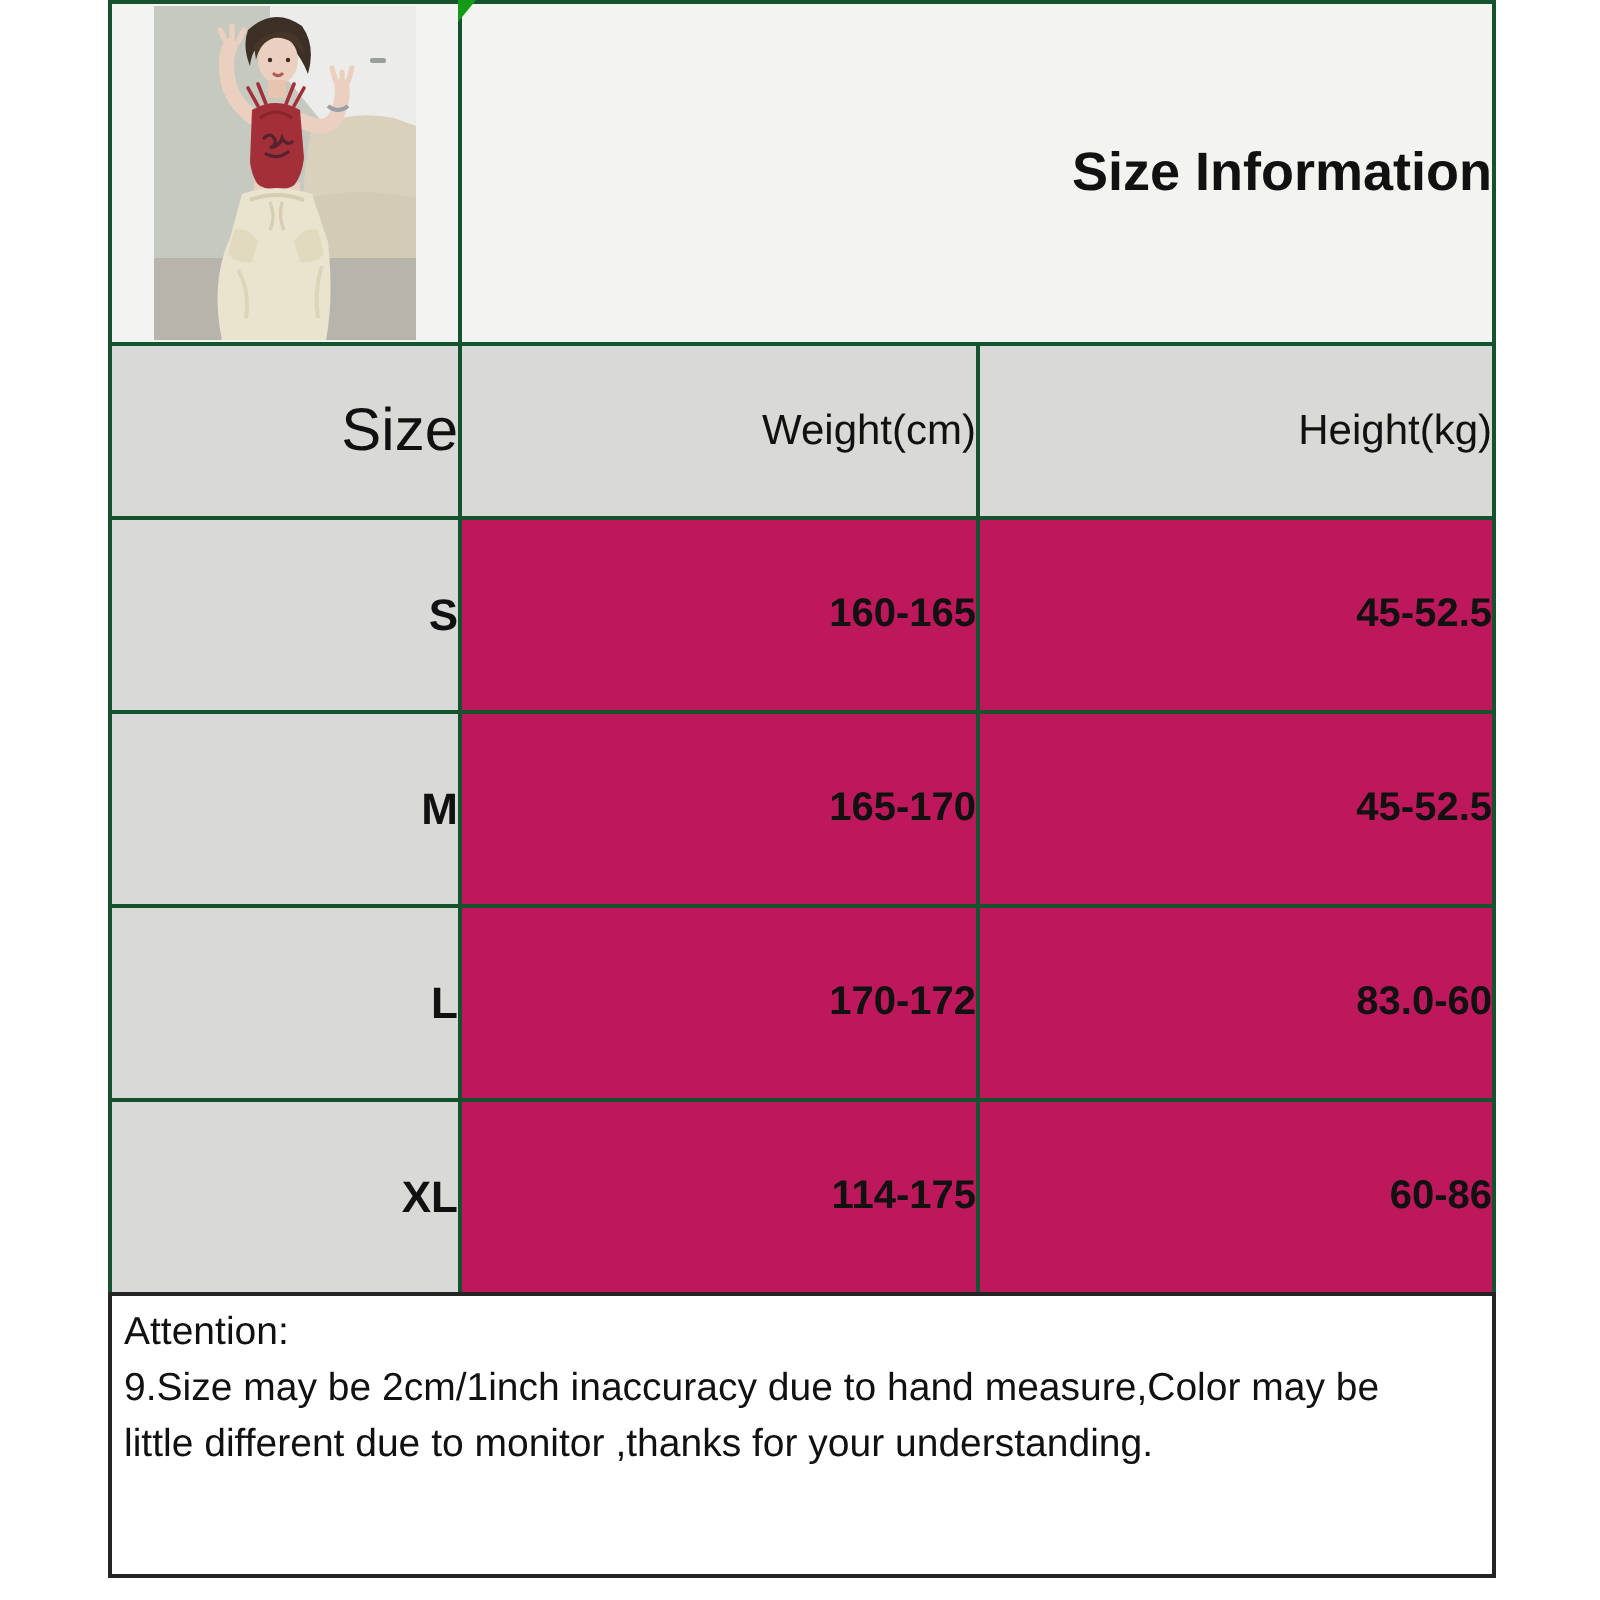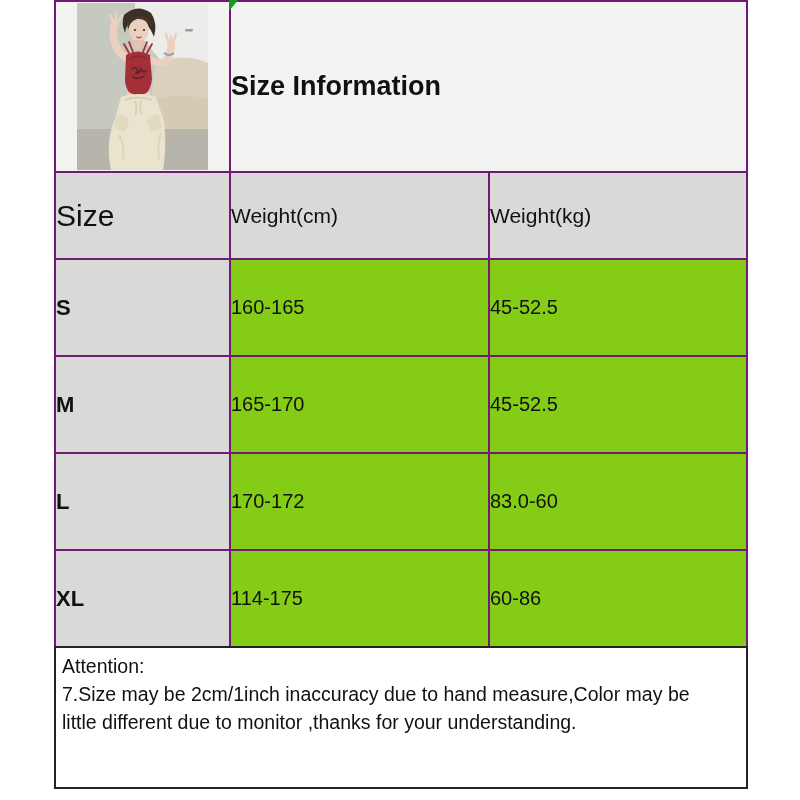--- a/index.html
+++ b/index.html
@@ -3,30 +3,30 @@
 <meta charset="utf-8">
 <style>
   html,body{margin:0;padding:0;}
   body{
     width:800px;height:800px;background:#ffffff;position:relative;
     font-family:"Liberation Sans","DejaVu Sans",sans-serif;color:#111;
     -webkit-font-smoothing:antialiased;
   }
   .sheet{position:absolute;left:54px;top:0;width:694px;}
   table.size-table{border-collapse:collapse;width:100%;table-layout:fixed;}
-  table.size-table td{border:2px solid #701a75;text-align:left;vertical-align:middle;padding:0;}
+  table.size-table td{border:2px solid #14532d;text-align:right;vertical-align:middle;padding:0;}
   .photo-cell{background:#f3f3f1;height:169px;}
   .photo-frame{width:131px;height:167px;margin:0 auto;overflow:hidden;}
   .title-cell{background:#f3f3f1;font-weight:bold;font-size:27px;letter-spacing:0;}
   .head-row td{background:#d9d9d7;font-weight:normal;height:85px;}
   .size-col-head{font-size:30px;}
   .col-head{font-size:21px;}
   .data-row td{height:95px;}
   .size-cell{background:#d9d9d7;font-weight:bold;font-size:22px;}
-  .val-cell{background:#84cc16;font-weight:normal;font-size:20px;}
+  .val-cell{background:#be185d;font-weight:bold;font-size:20px;}
   .attention{
     margin-top:-2px;border:2px solid #242424;background:#ffffff;
     box-sizing:border-box;height:143px;padding:4px 18px 0 6px;
     font-size:19.5px;line-height:28px;text-align:left;
   }
   .attention p{margin:0;}
   .corner-flag{
     position:absolute;left:175px;top:0;width:9px;height:11px;
     background:#159a15;clip-path:polygon(0 0,100% 0,0 100%);
   }
@@ -86,21 +86,21 @@
             <path d="M42,132 q6,10 4,24 M84,130 q-4,12 -2,26" stroke="#ddd5ba" stroke-width="2" fill="none"></path>
           </svg>
         </div>
       </td>
       <td class="title-cell" colspan="2">Size Information</td>
     </tr>
 
     <tr class="head-row">
       <td class="size-col-head">Size</td>
       <td class="col-head">Weight(cm)</td>
-      <td class="col-head">Weight(kg)</td>
+      <td class="col-head">Height(kg)</td>
     </tr>
 
     <tr class="data-row">
       <td class="size-cell">S</td>
       <td class="val-cell">160-165</td>
       <td class="val-cell">45-52.5</td>
     </tr>
     <tr class="data-row">
       <td class="size-cell">M</td>
       <td class="val-cell">165-170</td>
@@ -114,17 +114,17 @@
     <tr class="data-row">
       <td class="size-cell">XL</td>
       <td class="val-cell">114-175</td>
       <td class="val-cell">60-86</td>
     </tr>
   </tbody>
     </table>
 
   <div class="attention">
     <p>Attention:</p>
-    <p>7.Size may be 2cm/1inch inaccuracy due to hand measure,Color may be little different due to monitor ,thanks for your understanding.</p>
+    <p>9.Size may be 2cm/1inch inaccuracy due to hand measure,Color may be little different due to monitor ,thanks for your understanding.</p>
   </div>
 
   <div class="corner-flag"></div>
 </div>
 
 </body></html>

